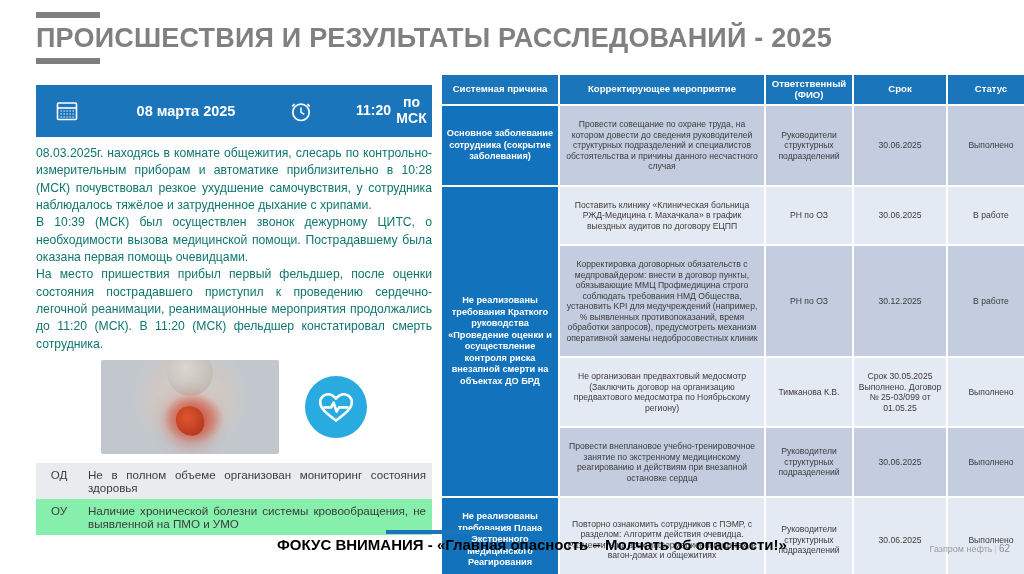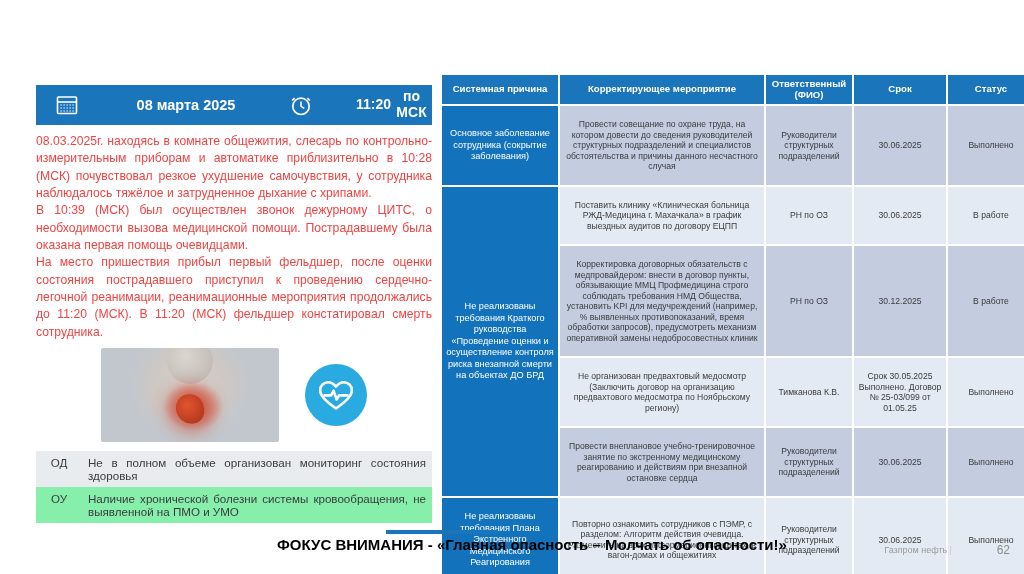--- a/index.html
+++ b/index.html
@@ -18,35 +18,35 @@
   .rule.top{width:64px;margin-bottom:6px;}
   .rule.bottom{width:64px;margin-top:4px;}
   .slide-title{
     font-size:27px;font-weight:bold;color:#808080;
     letter-spacing:0.2px;line-height:1.1;white-space:nowrap;
   }
 
   
   .left-col{position:absolute;left:36px;top:85px;width:396px;}
 
-  .datebar{display:flex;height:40px;gap:0;}
+  .datebar{display:flex;height:52px;gap:0;}
   .datebar .cell{
     background:#1b75bb;color:#ffffff;display:flex;align-items:center;
     justify-content:center;font-weight:bold;
   }
   .datebar .icon-cell{width:62px;}
   .datebar .date-cell{flex:1;font-size:14.5px;}
   .datebar .clock-cell{width:54px;}
   .datebar .time-cell{width:76px;font-size:14px;line-height:1.12;text-align:center;padding-left:28px;}
 
   .svg-icon{display:block;}
 
   .narrative{
     margin-top:8px;
-    font-size:12.2px;line-height:1.42;color:#ef4444;
+    font-size:12.2px;line-height:1.42;color:#0f766e;
     text-align:justify;text-justify:inter-word;
   }
   .narrative p{margin:0;}
 
   .figures{
     margin-top:6px;display:flex;align-items:center;
     justify-content:center;gap:26px;height:96px;
   }
   .anatomy{
     width:178px;height:94px;border-radius:2px;
@@ -89,21 +89,21 @@
   }
   .right-table th{
     background:#1b75bb;color:#ffffff;font-size:9.6px;font-weight:bold;
     padding:4px 2px;text-align:center;line-height:1.12;
   }
   .right-table td{
     font-size:8.6px;color:#3b3b3b;text-align:center;
     padding:13px 4px;line-height:1.22;vertical-align:middle;
   }
   td.cause{
-    background:#1272bb;color:#ffffff;font-weight:normal;font-size:9.2px;
+    background:#1272bb;color:#ffffff;font-weight:bold;font-size:9.2px;
     line-height:1.25;vertical-align:middle;
   }
   tr.shade-a td{background:#c3cddf;}
   tr.shade-b td{background:#e4eaf3;}
   tr.shade-a td.cause,tr.shade-b td.cause{background:#1272bb;}
 
   .col1{width:116px;}
   .col2{width:204px;}
   .col3{width:86px;}
   .col4{width:92px;}
@@ -113,30 +113,35 @@
   .focus{
     position:absolute;left:0;right:0;top:536px;text-align:center;
     color:#000000;font-weight:bold;font-size:15px;
   }
   .focus-inner{display:inline-block;padding-left:40px;}
   .brand{
     position:absolute;right:14px;top:543px;
     font-size:9px;color:#9a9a9a;display:flex;align-items:center;gap:2px;
   }
   .brand .sep{color:#c8c8c8;}
-  .brand .pg{color:#8c8c8c;font-size:12px;margin-left:43px;}
+  .brand .pg{color:#8c8c8c;font-size:10px;}
   .topstrip{
     position:absolute;left:386px;top:530px;width:112px;height:4px;background:#1b75bb;
   }
 </style>
 </head>
 <body>
 
 <div class="slide">
 
+  <div class="title-block">
+    <div class="rule top"></div>
+    <div class="slide-title">ПРОИСШЕСТВИЯ И РЕЗУЛЬТАТЫ РАССЛЕДОВАНИЙ - 2025</div>
+    <div class="rule bottom"></div>
+  </div>
 
   <div class="left-col">
 
     <div class="datebar">
       <div class="cell icon-cell">
         <svg class="svg-icon" width="24" height="24" viewBox="0 0 24 24" fill="none" stroke="#ffffff" stroke-width="1.6">
           <rect x="2.5" y="4" width="19" height="16.5" rx="1"></rect>
           <line x1="2.5" y1="9" x2="21.5" y2="9"></line>
           <g stroke-width="1.4">
             <line x1="5.6" y1="12" x2="6.6" y2="12"></line>

